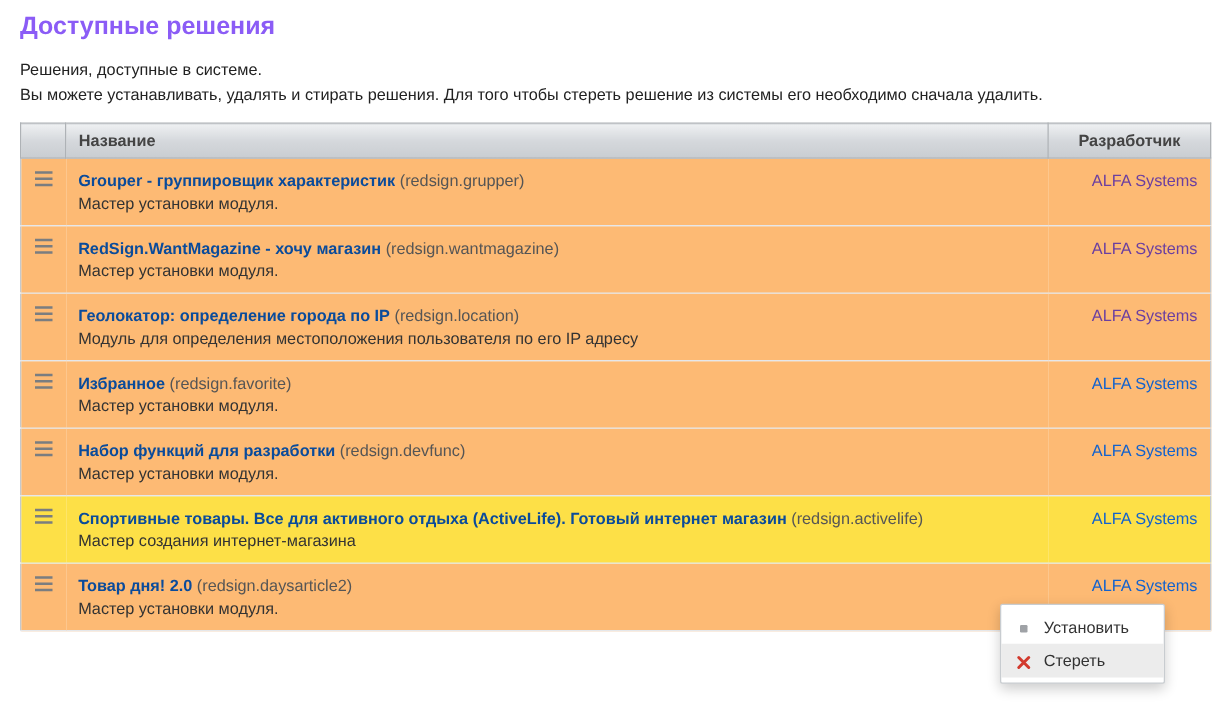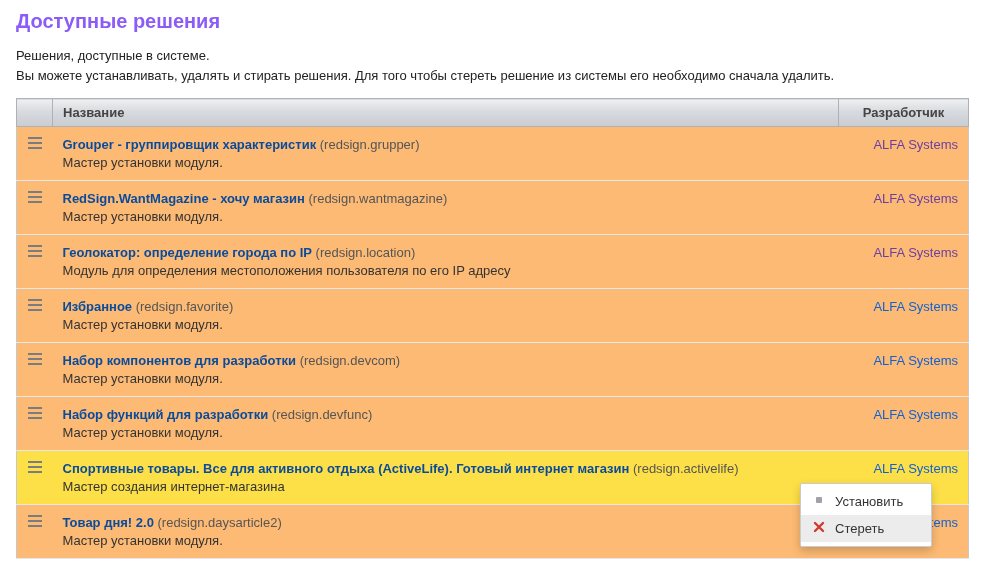--- a/index.html
+++ b/index.html
@@ -83,21 +83,21 @@
     top: 483px;
     width: 132px;
     background: #fff;
     border: 1px solid #c8ccd0;
     border-radius: 2px;
     box-shadow: 0 4px 10px rgba(0,0,0,0.2);
     padding: 4px 0;
   }
   .ctx-item {
     display: flex;
-    align-items: flex-start;
+    align-items: flex-end;
     gap: 10px;
     padding: 6px 12px;
     font-size: 13px;
     cursor: pointer;
     color: #333;
   }
   .ctx-item.hover { background: #ececec; }
   .ctx-icon { width: 12px; height: 12px; display:inline-flex; align-items:center; justify-content:center; }
   .ic-dot {
     width: 6px; height: 6px; background: #9fa2a6; border-radius: 1px;
@@ -137,25 +137,20 @@
           <td><a href="#" class="name-link">Геолокатор: определение города по IP</a><span class="code"> (redsign.location)</span><div class="desc">Модуль для определения местоположения пользователя по его IP адресу</div></td>
           <td class="dev-cell"><a href="#" class="dev-link visited">ALFA Systems</a></td>
         </tr>
         <tr class="row">
           <td class="menu-cell"><span class="burger"><span></span></span></td>
           <td><a href="#" class="name-link">Избранное</a><span class="code"> (redsign.favorite)</span><div class="desc">Мастер установки модуля.</div></td>
           <td class="dev-cell"><a href="#" class="dev-link">ALFA Systems</a></td>
         </tr>
         <tr class="row">
           <td class="menu-cell"><span class="burger"><span></span></span></td>
-          <td><a href="#" class="name-link">Набор компонентов для разработки</a><span class="code"> (redsign.devcom)</span><div class="desc">Мастер установки модуля.</div></td>
-          <td class="dev-cell"><a href="#" class="dev-link">ALFA Systems</a></td>
-        </tr>
-        <tr class="row">
-          <td class="menu-cell"><span class="burger"><span></span></span></td>
           <td><a href="#" class="name-link">Набор функций для разработки</a><span class="code"> (redsign.devfunc)</span><div class="desc">Мастер установки модуля.</div></td>
           <td class="dev-cell"><a href="#" class="dev-link">ALFA Systems</a></td>
         </tr>
         <tr class="row highlight">
           <td class="menu-cell"><span class="burger"><span></span></span></td>
           <td><a href="#" class="name-link">Спортивные товары. Все для активного отдыха (ActiveLife). Готовый интернет магазин</a><span class="code"> (redsign.activelife)</span><div class="desc">Мастер создания интернет-магазина</div></td>
           <td class="dev-cell"><a href="#" class="dev-link">ALFA Systems</a></td>
         </tr>
         <tr class="row">
           <td class="menu-cell"><span class="burger"><span></span></span></td>

